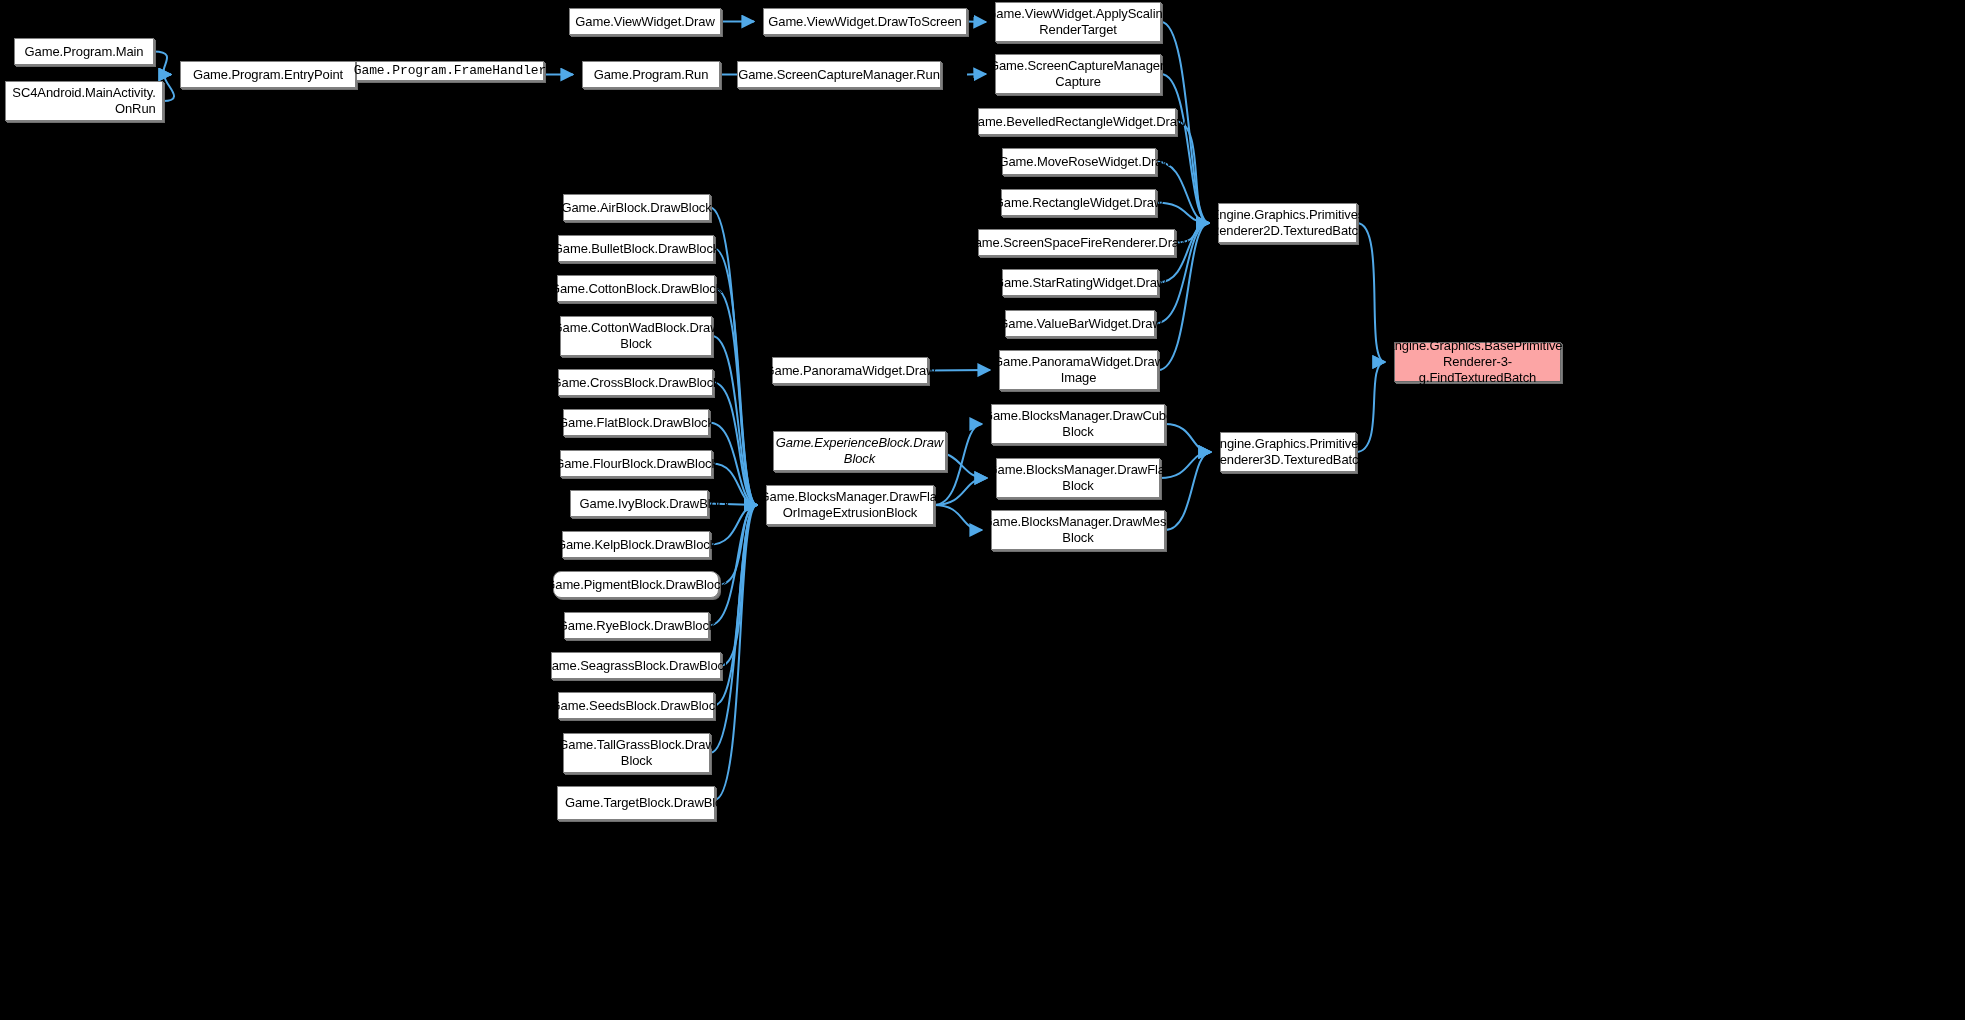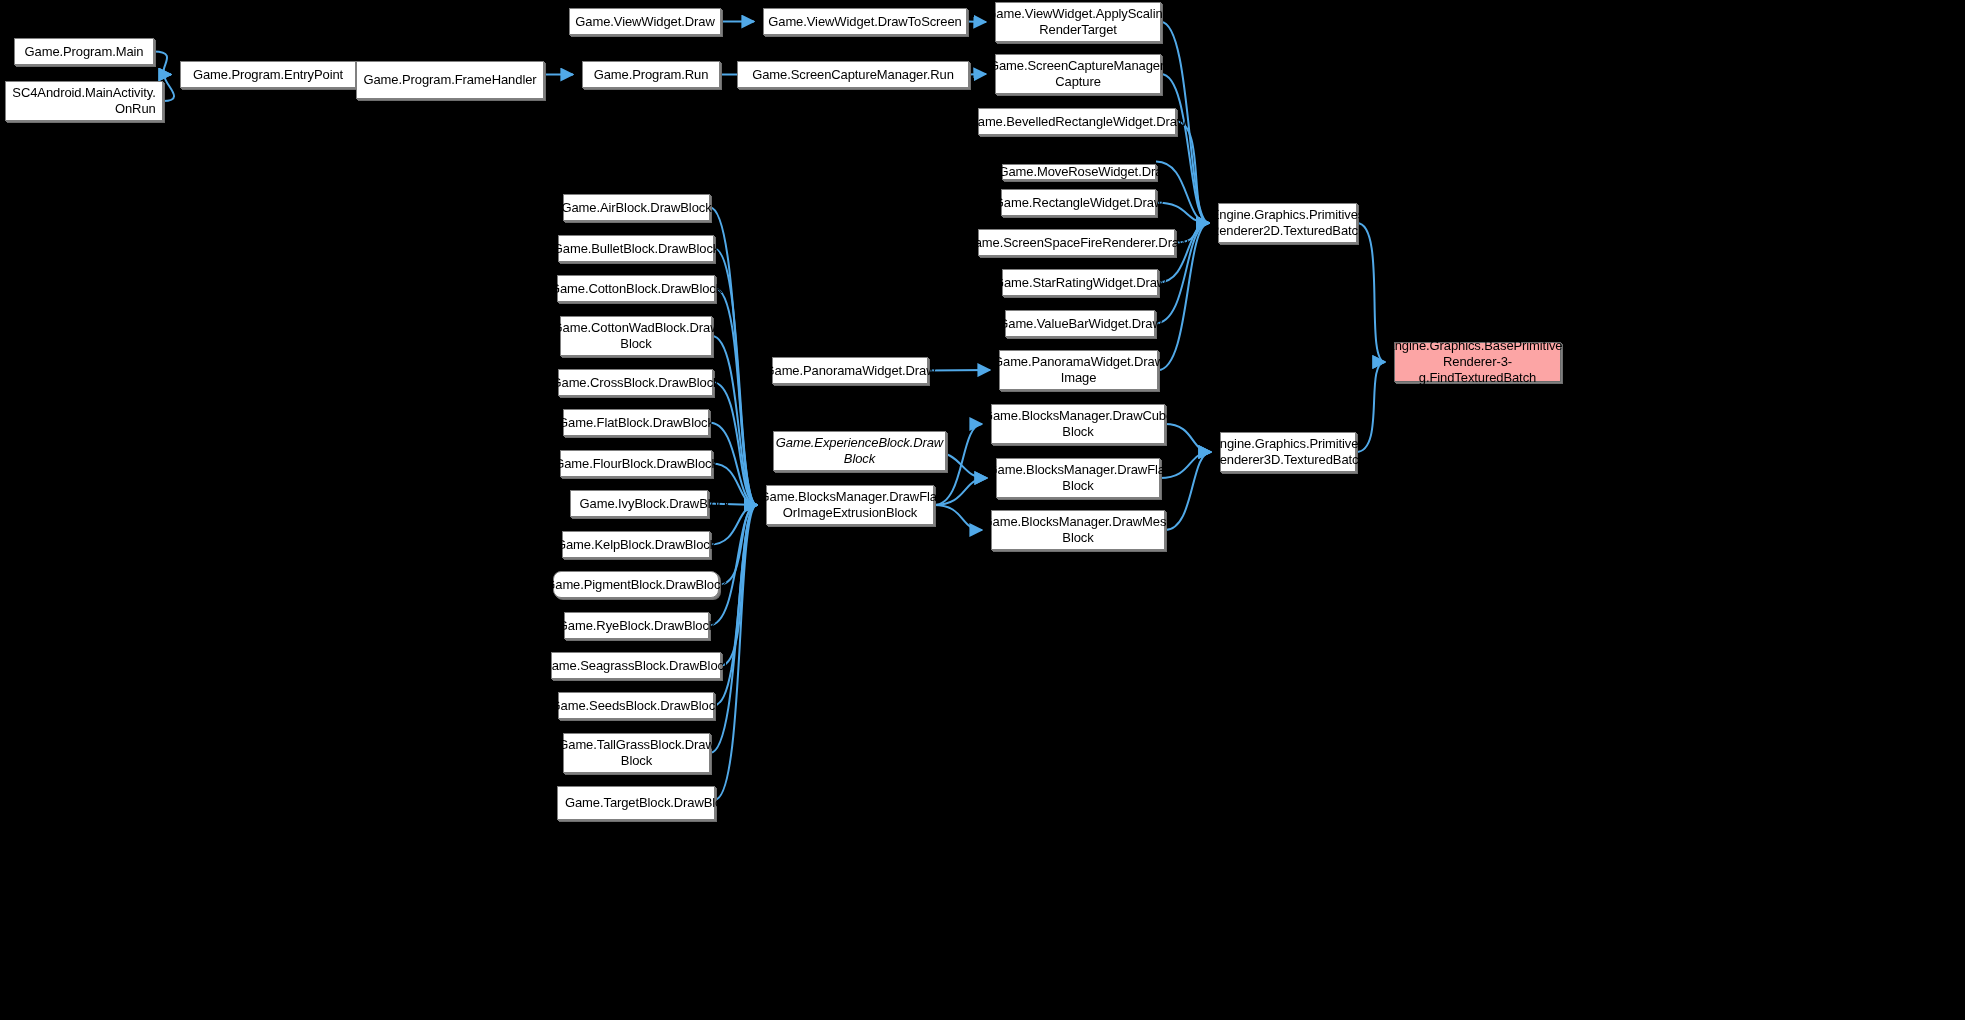--- a/index.html
+++ b/index.html
@@ -91,31 +91,31 @@
       <path d="M 721 665.5 C 751 665.5, 736 505, 757 505" fill="none" stroke="#51a9e8" stroke-width="2" marker-end="url(#arrow)"></path>
       <path d="M 714 705.5 C 744 705.5, 736 505, 757 505" fill="none" stroke="#51a9e8" stroke-width="2" marker-end="url(#arrow)"></path>
       <path d="M 710 753 C 740.8 753, 735.2 505, 757 505" fill="none" stroke="#51a9e8" stroke-width="2" marker-end="url(#arrow)"></path>
       <path d="M 715 799.5 C 745 799.5, 736 505, 757 505" fill="none" stroke="#51a9e8" stroke-width="2" marker-end="url(#arrow)"></path>
     </svg>
   <div id="node-layer">
       <div class="node" style="left: 14px; top: 38px; width: 140px; height: 27px;">Game.Program.Main</div>
       <div class="node" style="left: 5px; top: 81px; width: 158px; height: 40px; text-align: right;">SC4Android.MainActivity.
 OnRun</div>
       <div class="node" style="left: 180px; top: 61px; width: 176px; height: 27px;">Game.Program.EntryPoint</div>
-      <div class="node" style="left: 356px; top: 61px; width: 188px; height: 38px;">Game.Program.FrameHandler</div>
+      <div class="node" style="left: 356px; top: 61px; width: 188px; height: 20px; font-family: Liberation Mono, monospace;">Game.Program.FrameHandler</div>
       <div class="node" style="left: 582px; top: 61px; width: 138px; height: 27px;">Game.Program.Run</div>
       <div class="node" style="left: 569px; top: 8px; width: 152px; height: 27px;">Game.ViewWidget.Draw</div>
       <div class="node" style="left: 763px; top: 8px; width: 204px; height: 27px;">Game.ViewWidget.DrawToScreen</div>
-      <div class="node" style="left: 737px; top: 61px; width: 232px; height: 27px;">Game.ScreenCaptureManager.Run</div>
+      <div class="node" style="left: 737px; top: 61px; width: 204px; height: 27px;">Game.ScreenCaptureManager.Run</div>
       <div class="node" style="left: 995px; top: 2px; width: 166px; height: 40px;">Game.ViewWidget.ApplyScaling
 RenderTarget</div>
       <div class="node" style="left: 995px; top: 54px; width: 166px; height: 40px;">Game.ScreenCaptureManager.
 Capture</div>
       <div class="node" style="left: 978px; top: 108px; width: 198px; height: 27px;">Game.BevelledRectangleWidget.Draw</div>
-      <div class="node" style="left: 1002px; top: 164px; width: 154px; height: 16px; padding-left: 12px;">Game.MoveRoseWidget.Draw</div>
+      <div class="node" style="left: 1002px; top: 148px; width: 154px; height: 27px; padding-left: 12px;">Game.MoveRoseWidget.Draw</div>
       <div class="node" style="left: 1001px; top: 189px; width: 155px; height: 27px;">Game.RectangleWidget.Draw</div>
       <div class="node" style="left: 978px; top: 229px; width: 197px; height: 27px;">Game.ScreenSpaceFireRenderer.Draw</div>
       <div class="node" style="left: 1002px; top: 269px; width: 156px; height: 27px;">Game.StarRatingWidget.Draw</div>
       <div class="node" style="left: 1005px; top: 310px; width: 150px; height: 27px;">Game.ValueBarWidget.Draw</div>
       <div class="node" style="left: 999px; top: 350px; width: 159px; height: 40px;">Game.PanoramaWidget.Draw
 Image</div>
       <div class="node" style="left: 772px; top: 357px; width: 156px; height: 27px;">Game.PanoramaWidget.Draw</div>
       <div class="node" style="left: 773px; top: 431px; width: 173px; height: 40px; font-style: italic;">Game.ExperienceBlock.Draw
 Block</div>
       <div class="node" style="left: 991px; top: 404px; width: 174px; height: 40px;">Game.BlocksManager.DrawCube

